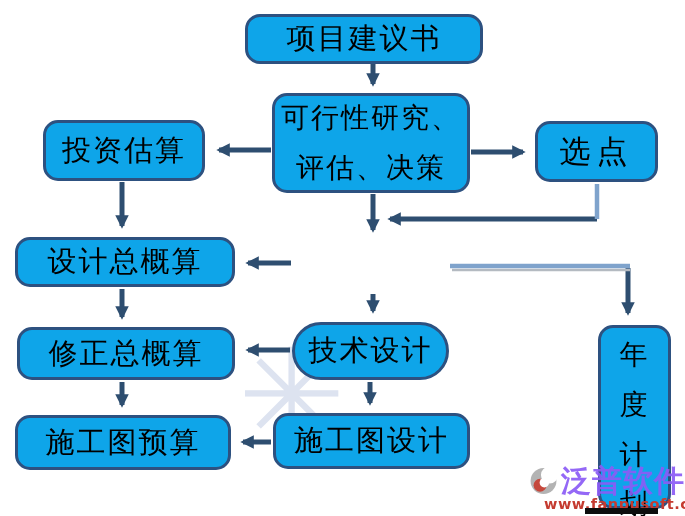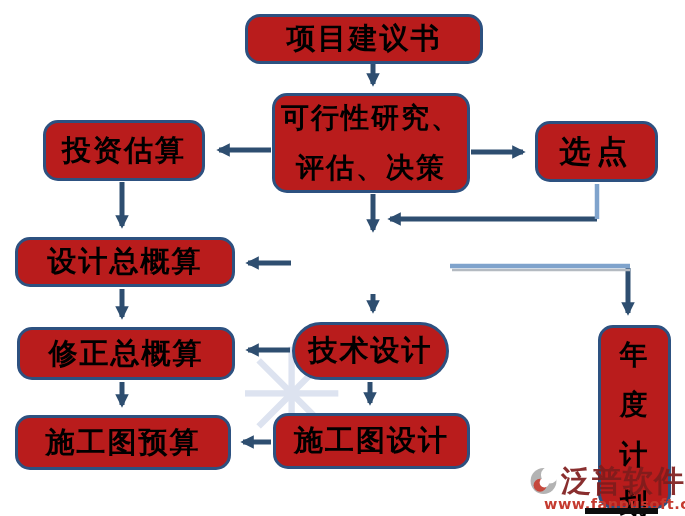--- a/index.html
+++ b/index.html
@@ -3,35 +3,35 @@
 <meta charset="utf-8">
 <style>
   html,body{margin:0;padding:0;background:#ffffff;}
   .stage{
     position:relative;width:685px;height:516px;background:#ffffff;overflow:hidden;
     font-family:"DejaVu Sans","Liberation Sans",sans-serif;
   }
   .wires{position:absolute;left:0;top:0;z-index:1;}
   .node{
     position:absolute;z-index:2;box-sizing:border-box;
-    background:#b91c1c;border:3.5px solid #2d5180;border-radius:15px;
+    background:#0ea5e9;border:3.5px solid #2d5180;border-radius:15px;
     display:flex;align-items:center;justify-content:center;flex-direction:column;
-    color:#000;font-weight:700;letter-spacing:2px;line-height:1.35;
+    color:#000;font-weight:400;letter-spacing:2px;line-height:1.35;
   }
   .node .ln{white-space:nowrap;}
   .vnode{flex-direction:column;justify-content:space-evenly;padding:8px 0;}
   .vnode span{display:block;}
   .bg-flake{
     position:absolute;z-index:0;color:#dde3f0;font-size:128px;line-height:1;
     left:238px;top:332px;user-select:none;
   }
   .watermark{position:absolute;z-index:5;left:528px;top:462px;width:157px;}
   .wm-row{display:flex;align-items:flex-start;}
   .wm-brand{
-    color:#7f1d1d;opacity:.92;font-size:30px;font-weight:bold;letter-spacing:1px;
+    color:#8b5cf6;opacity:.92;font-size:30px;font-weight:bold;letter-spacing:1px;
     line-height:1;margin-left:2px;margin-top:4px;white-space:nowrap;
   }
   .wm-url{
     color:#c53b30;font-size:14.5px;font-weight:bold;letter-spacing:.5px;
     margin-left:16px;margin-top:-4px;white-space:nowrap;
   }
   .black-bar{position:absolute;z-index:6;left:585px;top:508px;width:73px;height:6px;background:#0d0d0d;}
   .f29{font-size:29px;}
   .f28{font-size:28px;gap:12px;}
   .f31{font-size:31px;letter-spacing:6px;}

